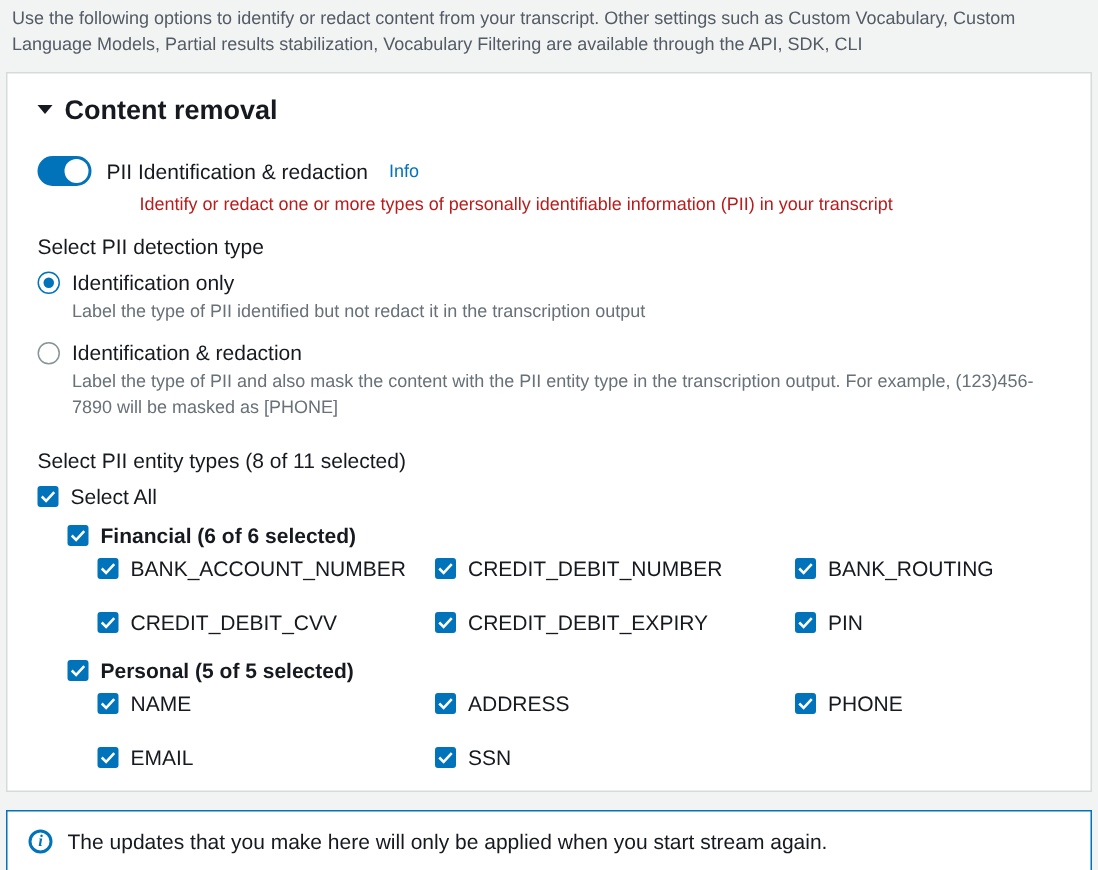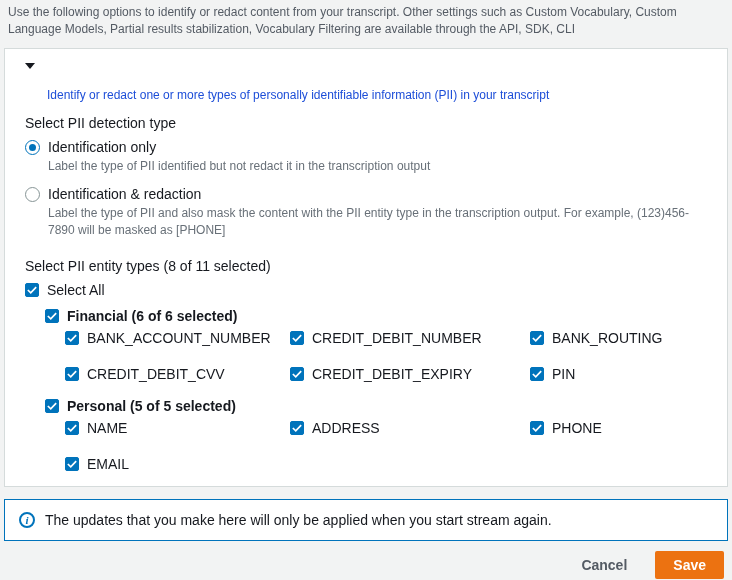--- a/index.html
+++ b/index.html
@@ -60,22 +60,22 @@
     position: absolute;
     right: 2px; top: 2px;
     width: 16px; height: 16px;
     background: #fff;
     border-radius: 50%;
   }
   .toggle-label { font-size: 14px; color: #16191f; }
   .info-link { color: #0073bb; font-size: 12px; margin-left: 4px; }
   .desc {
     font-size: 12px;
-    color: #1d4ed8;
-    margin-left: 22px;
+    color: #b91c1c;
+    margin-left: 68px;
     margin-top: 4px;
     line-height: 1.4;
   }
   .section-label {
     font-size: 14px;
     color: #16191f;
     margin-top: 12px;
   }
   .radio-group { margin-top: 8px; }
   .radio-item { margin-bottom: 10px; }
@@ -179,23 +179,29 @@
   .select-all-row { margin-top: 8px; }
 </style>
 </head>
 <body>
 
 <div class="intro">Use the following options to identify or redact content from your transcript. Other settings such as Custom Vocabulary, Custom Language Models, Partial results stabilization, Vocabulary Filtering are available through the API, SDK, CLI</div>
 
 <div class="panel">
   <div class="panel-header">
     <span class="caret"></span>
+    <h2>Content removal</h2>
   </div>
   <div class="panel-body">
 
+    <div class="toggle-row">
+      <div class="toggle"></div>
+      <span class="toggle-label">PII Identification &amp; redaction</span>
+      <a class="info-link">Info</a>
+    </div>
     <div class="desc">Identify or redact one or more types of personally identifiable information (PII) in your transcript</div>
 
     <div class="section-label">Select PII detection type</div>
 
     <div class="radio-group">
       <div class="radio-item">
         <div class="radio-line">
           <span class="radio checked"></span>
           <span class="radio-label">Identification only</span>
         </div>
@@ -314,20 +320,28 @@
           <span class="cb-label">PHONE</span>
         </div>
       <div class="cb-row">
           <span class="checkbox">
             <svg viewBox="0 0 12 12">
               <path d="M1 6 L4.5 9.5 L11 2.5" stroke="#fff" stroke-width="2" fill="none"></path>
             </svg>
           </span>
           <span class="cb-label">EMAIL</span>
         </div>
+      <div class="cb-row">
+          <span class="checkbox">
+            <svg viewBox="0 0 12 12">
+              <path d="M1 6 L4.5 9.5 L11 2.5" stroke="#fff" stroke-width="2" fill="none"></path>
+            </svg>
+          </span>
+          <span class="cb-label">SSN</span>
+        </div>
     </div>
 
   </div>
 </div>
 
 <div class="info-box">
   <span class="info-icon">i</span>
   <span>The updates that you make here will only be applied when you start stream again.</span>
 </div>
 

